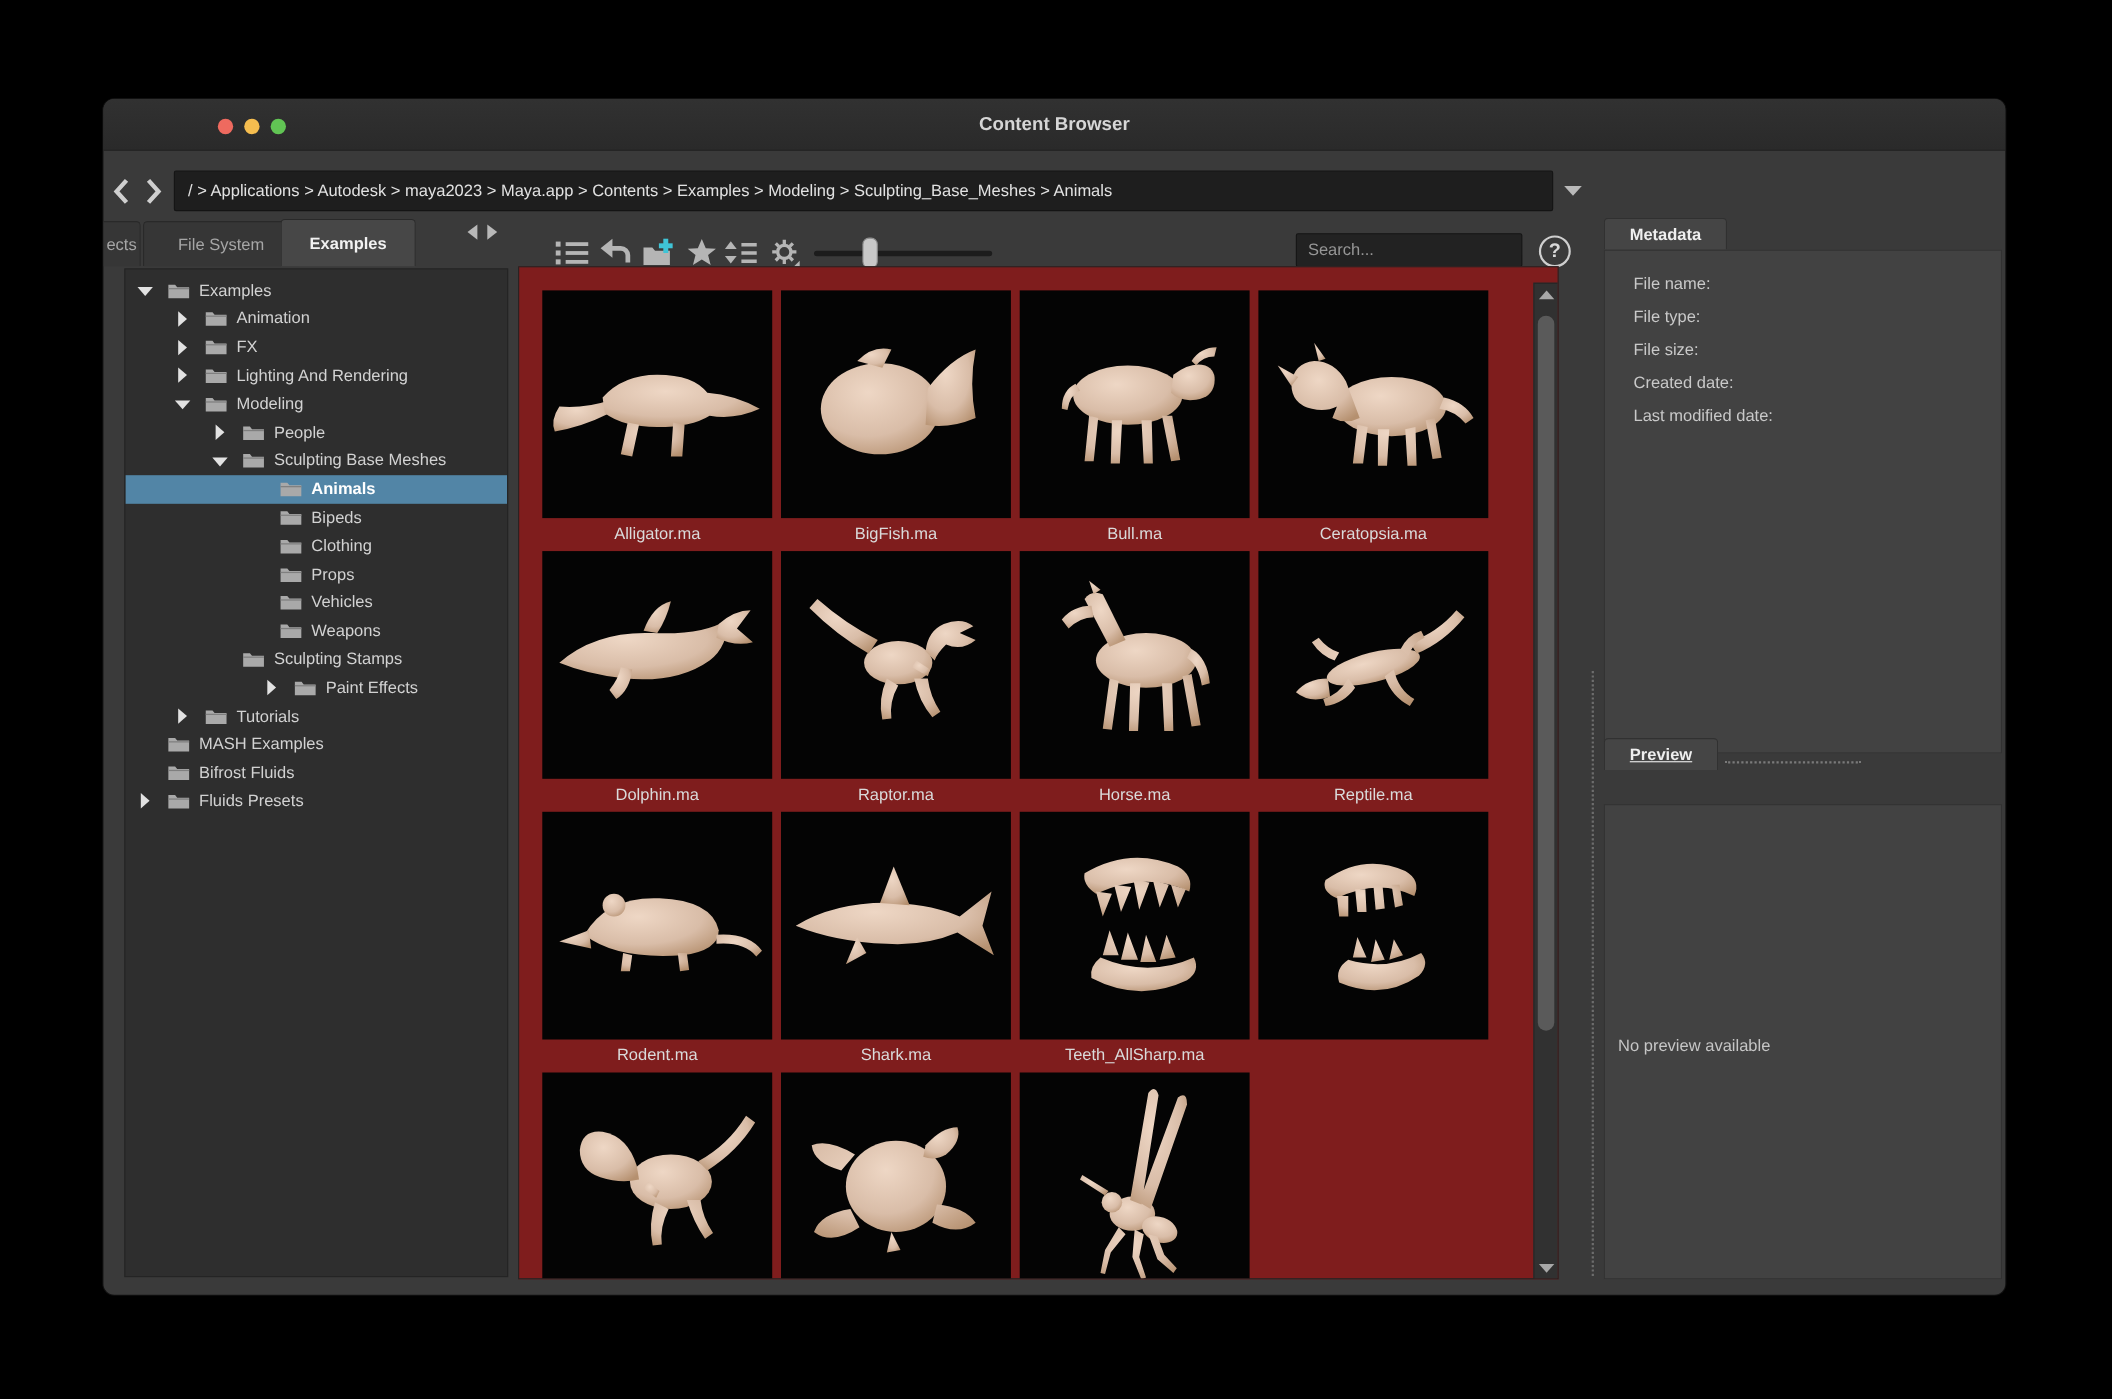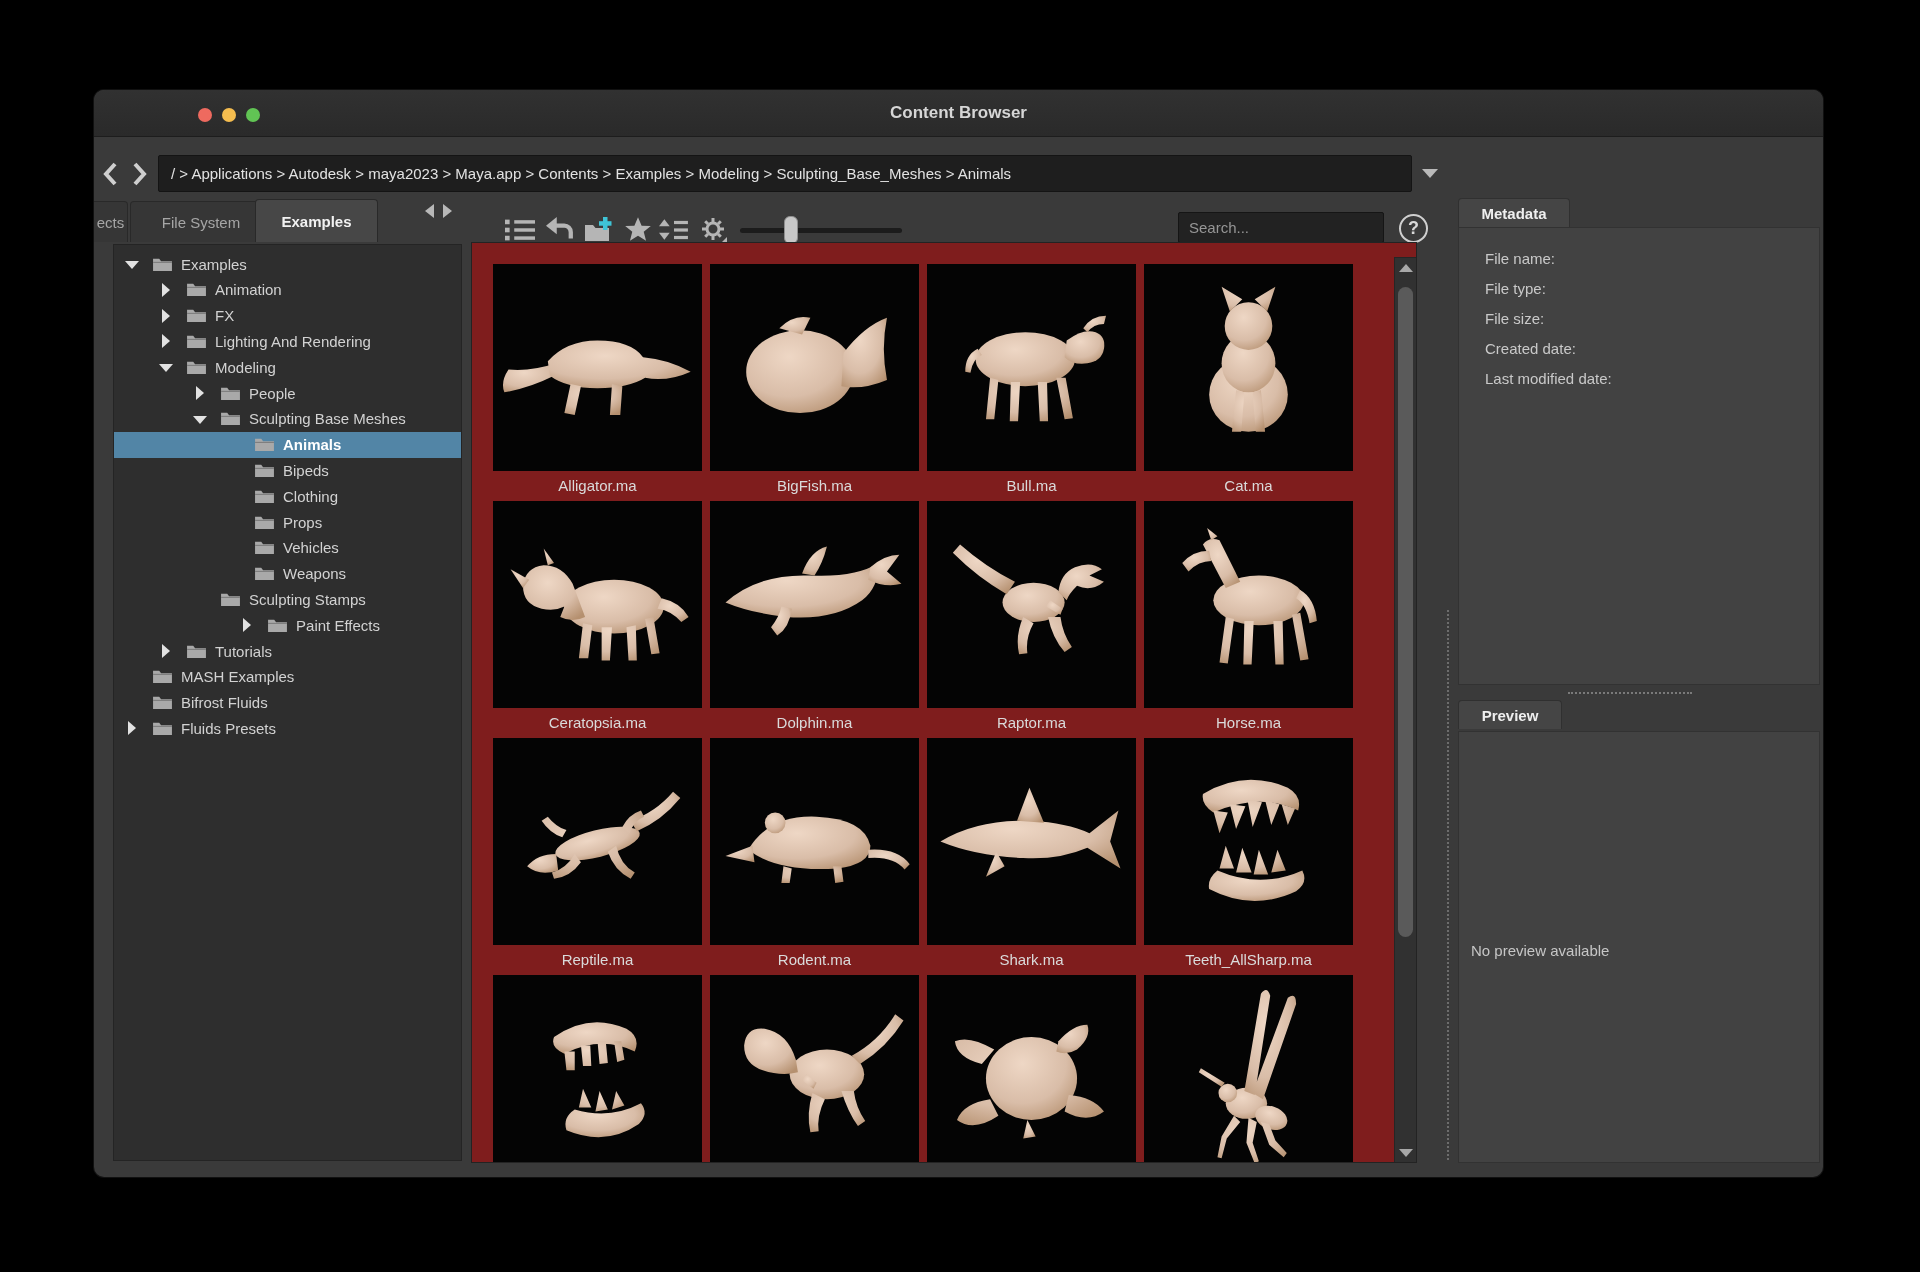--- a/index.html
+++ b/index.html
@@ -497,28 +497,20 @@
           <div class="thumb">
             <svg viewBox="0 0 200 200">
               <use href="#sym-bull"></use>
             </svg>
           </div>
           <figcaption class="cap">Bull.ma</figcaption>
         </figure>
         <figure class="tile">
           <div class="thumb">
             <svg viewBox="0 0 200 200">
-              <use href="#sym-cat"></use>
-            </svg>
-          </div>
-          <figcaption class="cap">Cat.ma</figcaption>
-        </figure>
-        <figure class="tile">
-          <div class="thumb">
-            <svg viewBox="0 0 200 200">
               <use href="#sym-ceratopsia"></use>
             </svg>
           </div>
           <figcaption class="cap">Ceratopsia.ma</figcaption>
         </figure>
         <figure class="tile">
           <div class="thumb">
             <svg viewBox="0 0 200 200">
               <use href="#sym-dolphin"></use>
             </svg>
@@ -619,20 +611,20 @@
         <div class="mfield">File name:</div>
         <div class="mfield">File type:</div>
         <div class="mfield">File size:</div>
         <div class="mfield">Created date:</div>
         <div class="mfield">Last modified date:</div>
       </div>
   </div>
 
   <div class="hsplit" style="left:1474px;top:602px;width:124px;"></div>
 
-  <div class="ptab" style="left:1364px;top:610px;width:104px;">
+  <div class="ptab" style="left:1364px;top:581px;width:104px;text-decoration:underline;">
     <span>Preview</span>
   </div>
   <div class="pbox" style="left:1364px;top:641px;width:362px;height:432px;">
     <div class="noprev">No preview available</div>
   </div>
 
 </div>
 
 </body></html>

